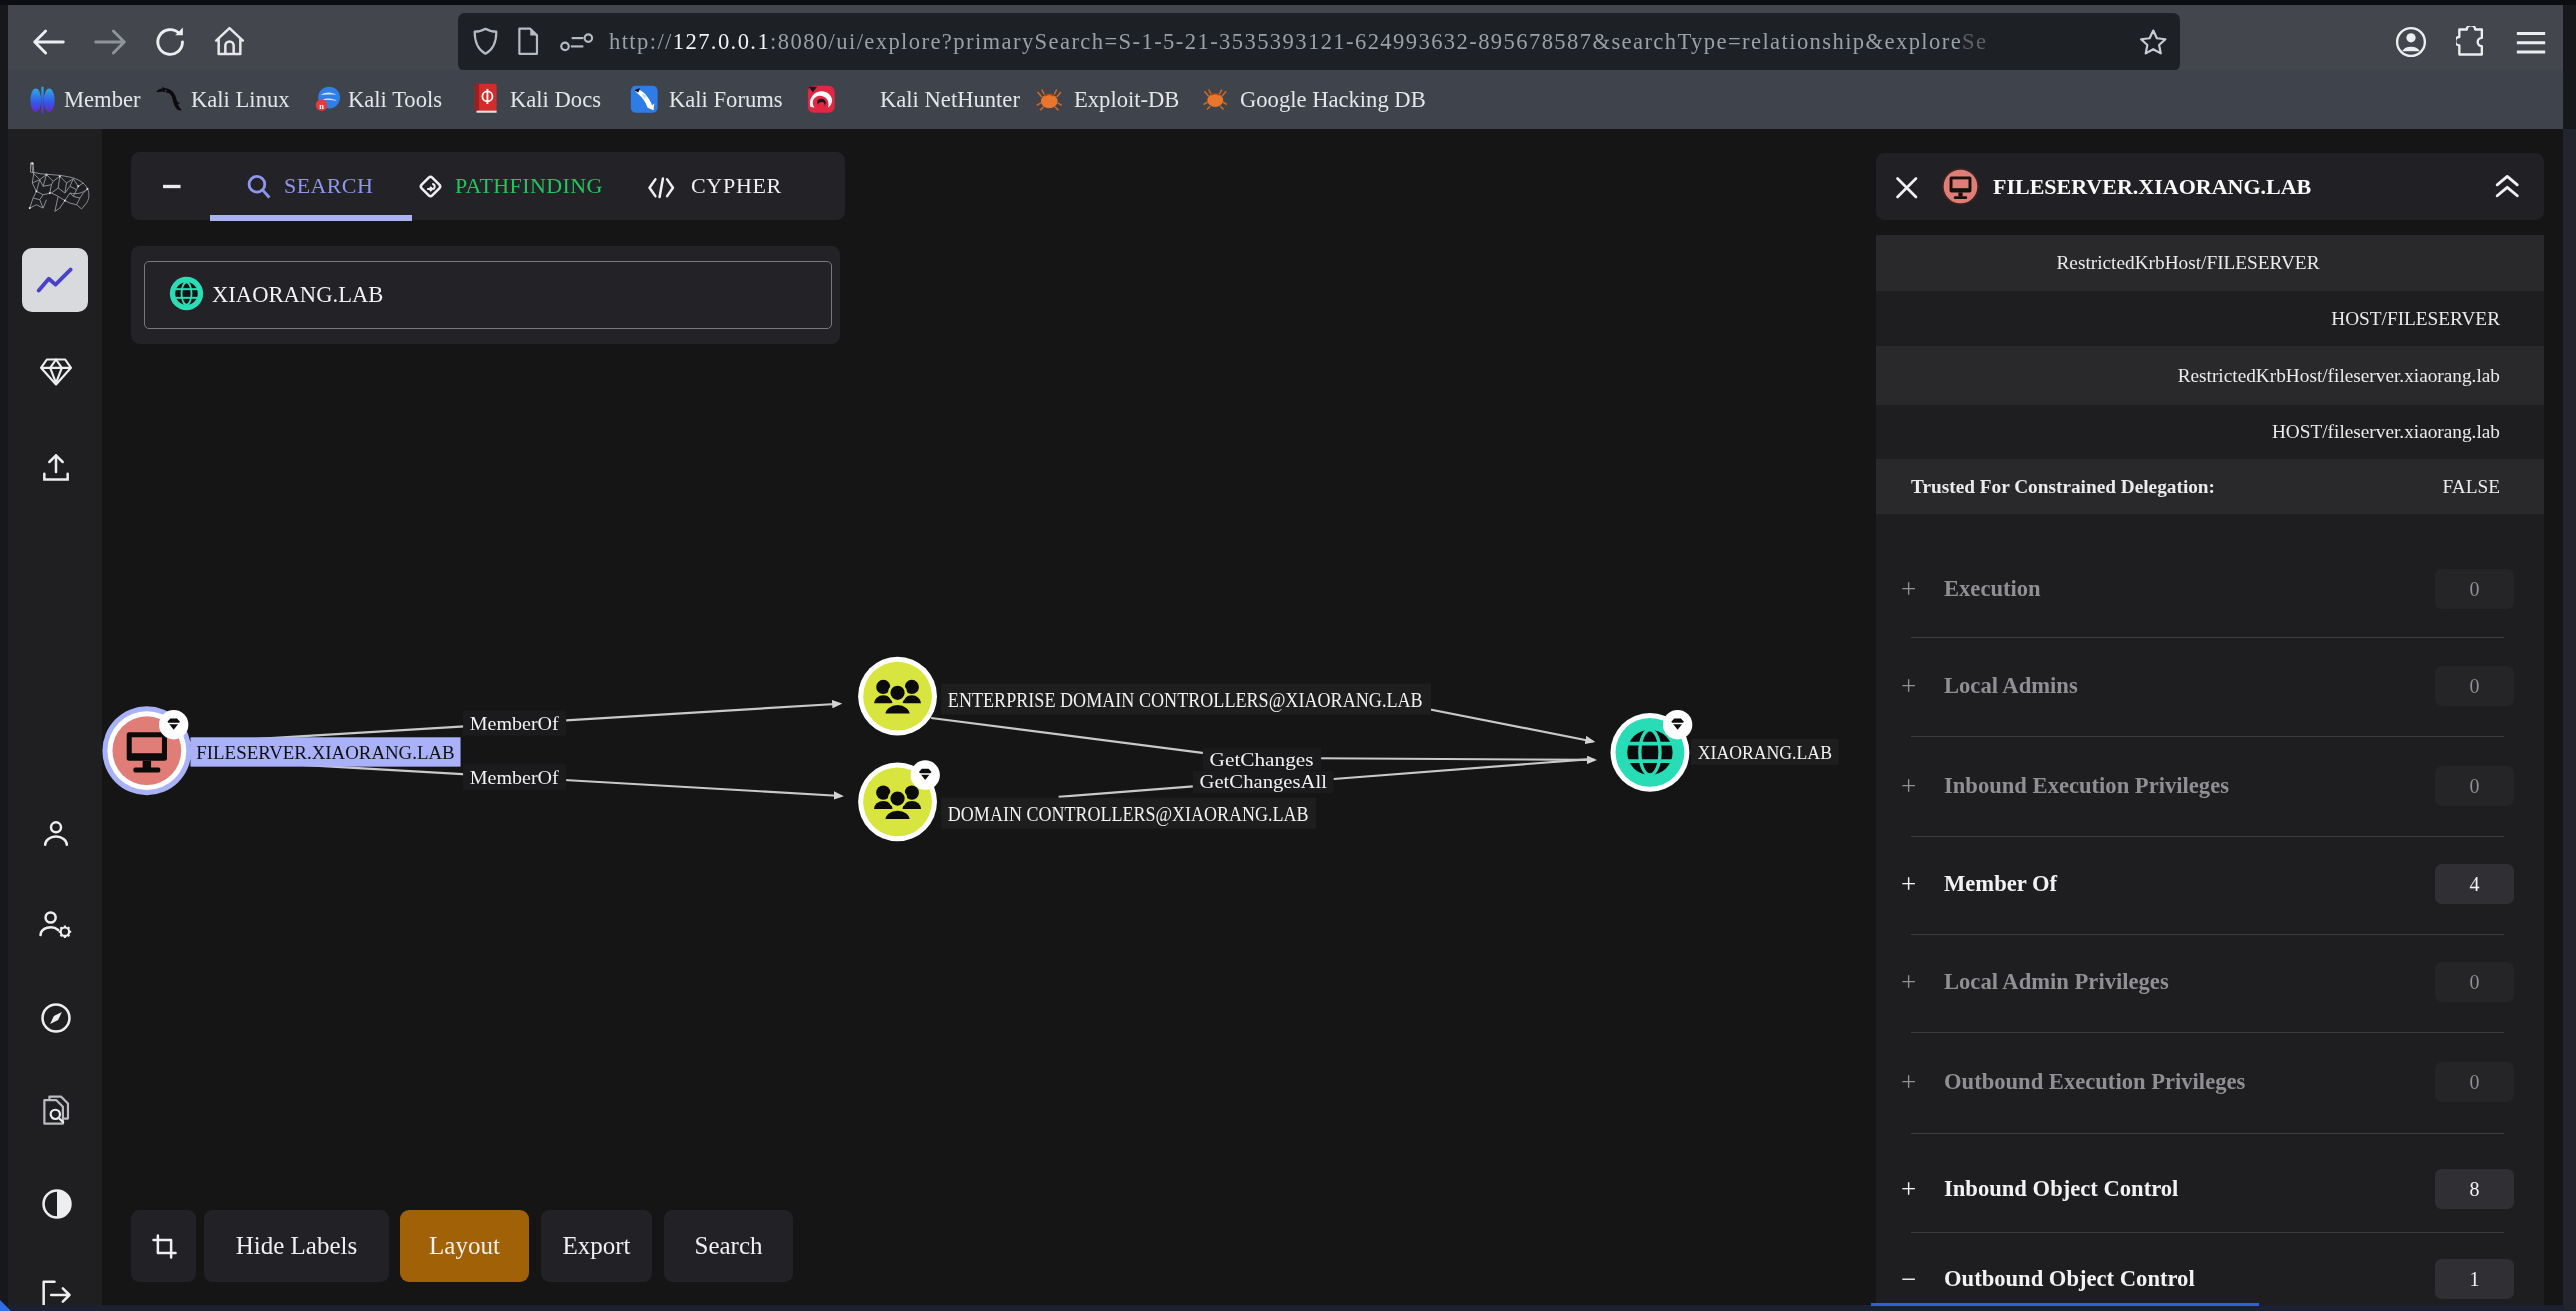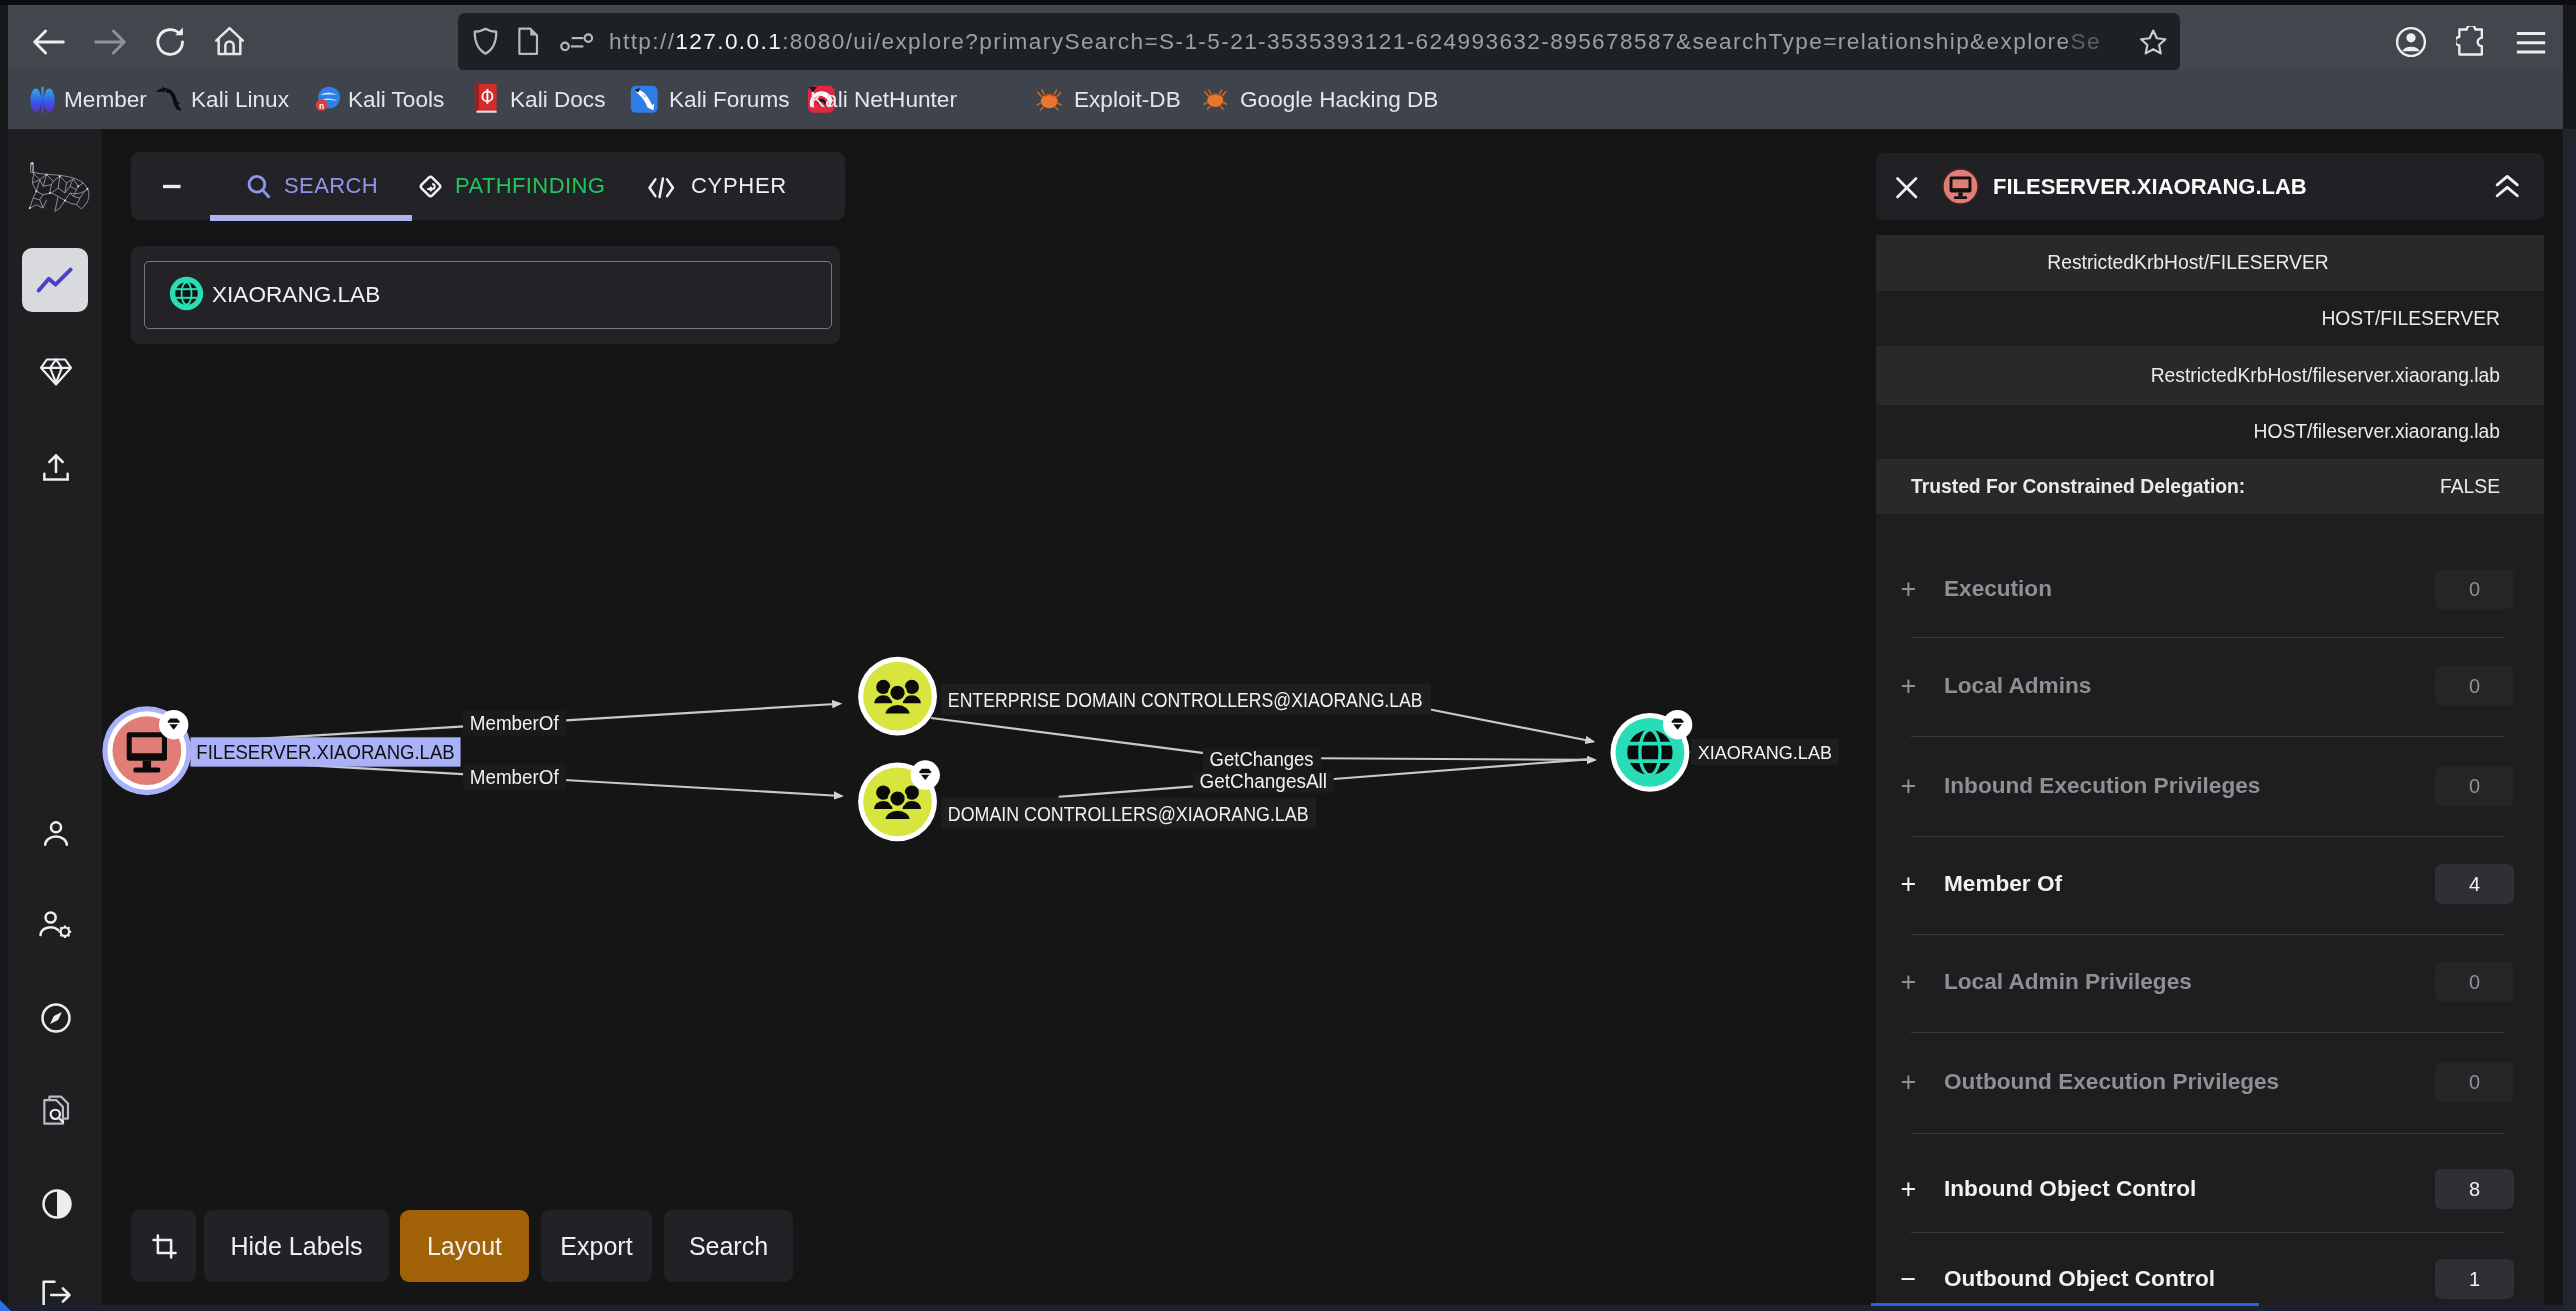--- a/index.html
+++ b/index.html
@@ -1,19 +1,19 @@
 <!DOCTYPE html>
 <html style="font-size:13.4px"><head>
 <meta charset="utf-8">
 <style>
   * { margin:0; padding:0; box-sizing:border-box; }
   html,body { width:2576px; height:1311px; overflow:hidden; background:#151515;
     font-family:"Liberation Sans", sans-serif; }
   .abs { position:absolute; }
-  #root { position:relative; width:2576px; height:1311px; }
+  #root { position:relative; width:2576px; height:1311px;font-family:Liberation Serif, serif; }
   .sec { position:absolute; left:0; width:668px; height:50px; color:#8f8f94; }
   .sec .plus { position:absolute; left:20px; top:0; width:25px; height:50px; line-height:50px; text-align:center; font-size:27px; font-weight:400; }
   .sec .slbl { position:absolute; left:68px; top:0; height:50px; line-height:50px; font-size:22.6px; font-weight:bold; }
   .sec .badge { position:absolute; left:559px; top:5px; width:79px; height:40px; line-height:40px; text-align:center; font-size:20px; background:#252528; border-radius:6.7px; }
   .sec.on { color:#f2f2f4; }
   .sec.on .badge { background:#303034; }
   .divider { position:absolute; left:35px; width:593px; height:0.8px; background:#3c3c40; }
 </style>
 </head>
 <body>
@@ -124,21 +124,21 @@
       <path d="M14 10 L20 13 L17 16 Z" fill="#2e7de6" opacity="0.3"></path>
     </svg>
     <div class="abs" style="left:669px;top:0;height:59px;line-height:59px;">Kali Forums</div>
 
     <svg class="abs" style="left:807px;top:15px" width="28.5" height="28.5" viewBox="0 0 34 34">
       <rect x="1" y="1" width="32" height="32" rx="7" fill="#e22743"></rect>
       <path d="M2 2 L12 2 L7 9 Z" fill="#17191f"></path>
       <path d="M4 26 C2 18 6 10 14 8 C22 6 29 11 30 18 C30 22 28 25 25 27 C27 22 25 16 20 14 C14 11 8 14 7 20 C6.5 23 7.5 25 9 27 Z" fill="#ffffff"></path>
       <path d="M12 20 C13 16 18 15 21 18 C23 20 23 23 21 25 C22 21 18 19 15 21 C13 22 13 24 14 26 Z" fill="#17191f"></path>
     </svg>
-    <div class="abs" style="left:810px;top:0;height:59px;line-height:59px;">Kali NetHunter</div>
+    <div class="abs" style="left:880px;top:0;height:59px;line-height:59px;">Kali NetHunter</div>
 
     <svg class="abs" style="left:1035px;top:17px" width="28.5" height="25" viewBox="0 0 34 30">
       <ellipse cx="17" cy="17" rx="10" ry="8.5" fill="#e8762d"></ellipse>
       <path d="M8 12 L3 6 M11 9 L8 3 M26 12 L31 6 M23 9 L26 3 M7 19 L2 22 M27 19 L32 22 M10 24 L6 28 M24 24 L28 28" stroke="#d2691f" stroke-width="1.8"></path>
       <path d="M12 11 C14 8 20 8 22 11" stroke="#a34a16" stroke-width="1.8" fill="none"></path>
     </svg>
     <div class="abs" style="left:1074px;top:0;height:59px;line-height:59px;">Exploit-DB</div>
 
     <svg class="abs" style="left:1201px;top:17px" width="28.5" height="25" viewBox="0 0 34 30">
       <ellipse cx="17" cy="16" rx="9.5" ry="8" fill="#e8762d"></ellipse>

